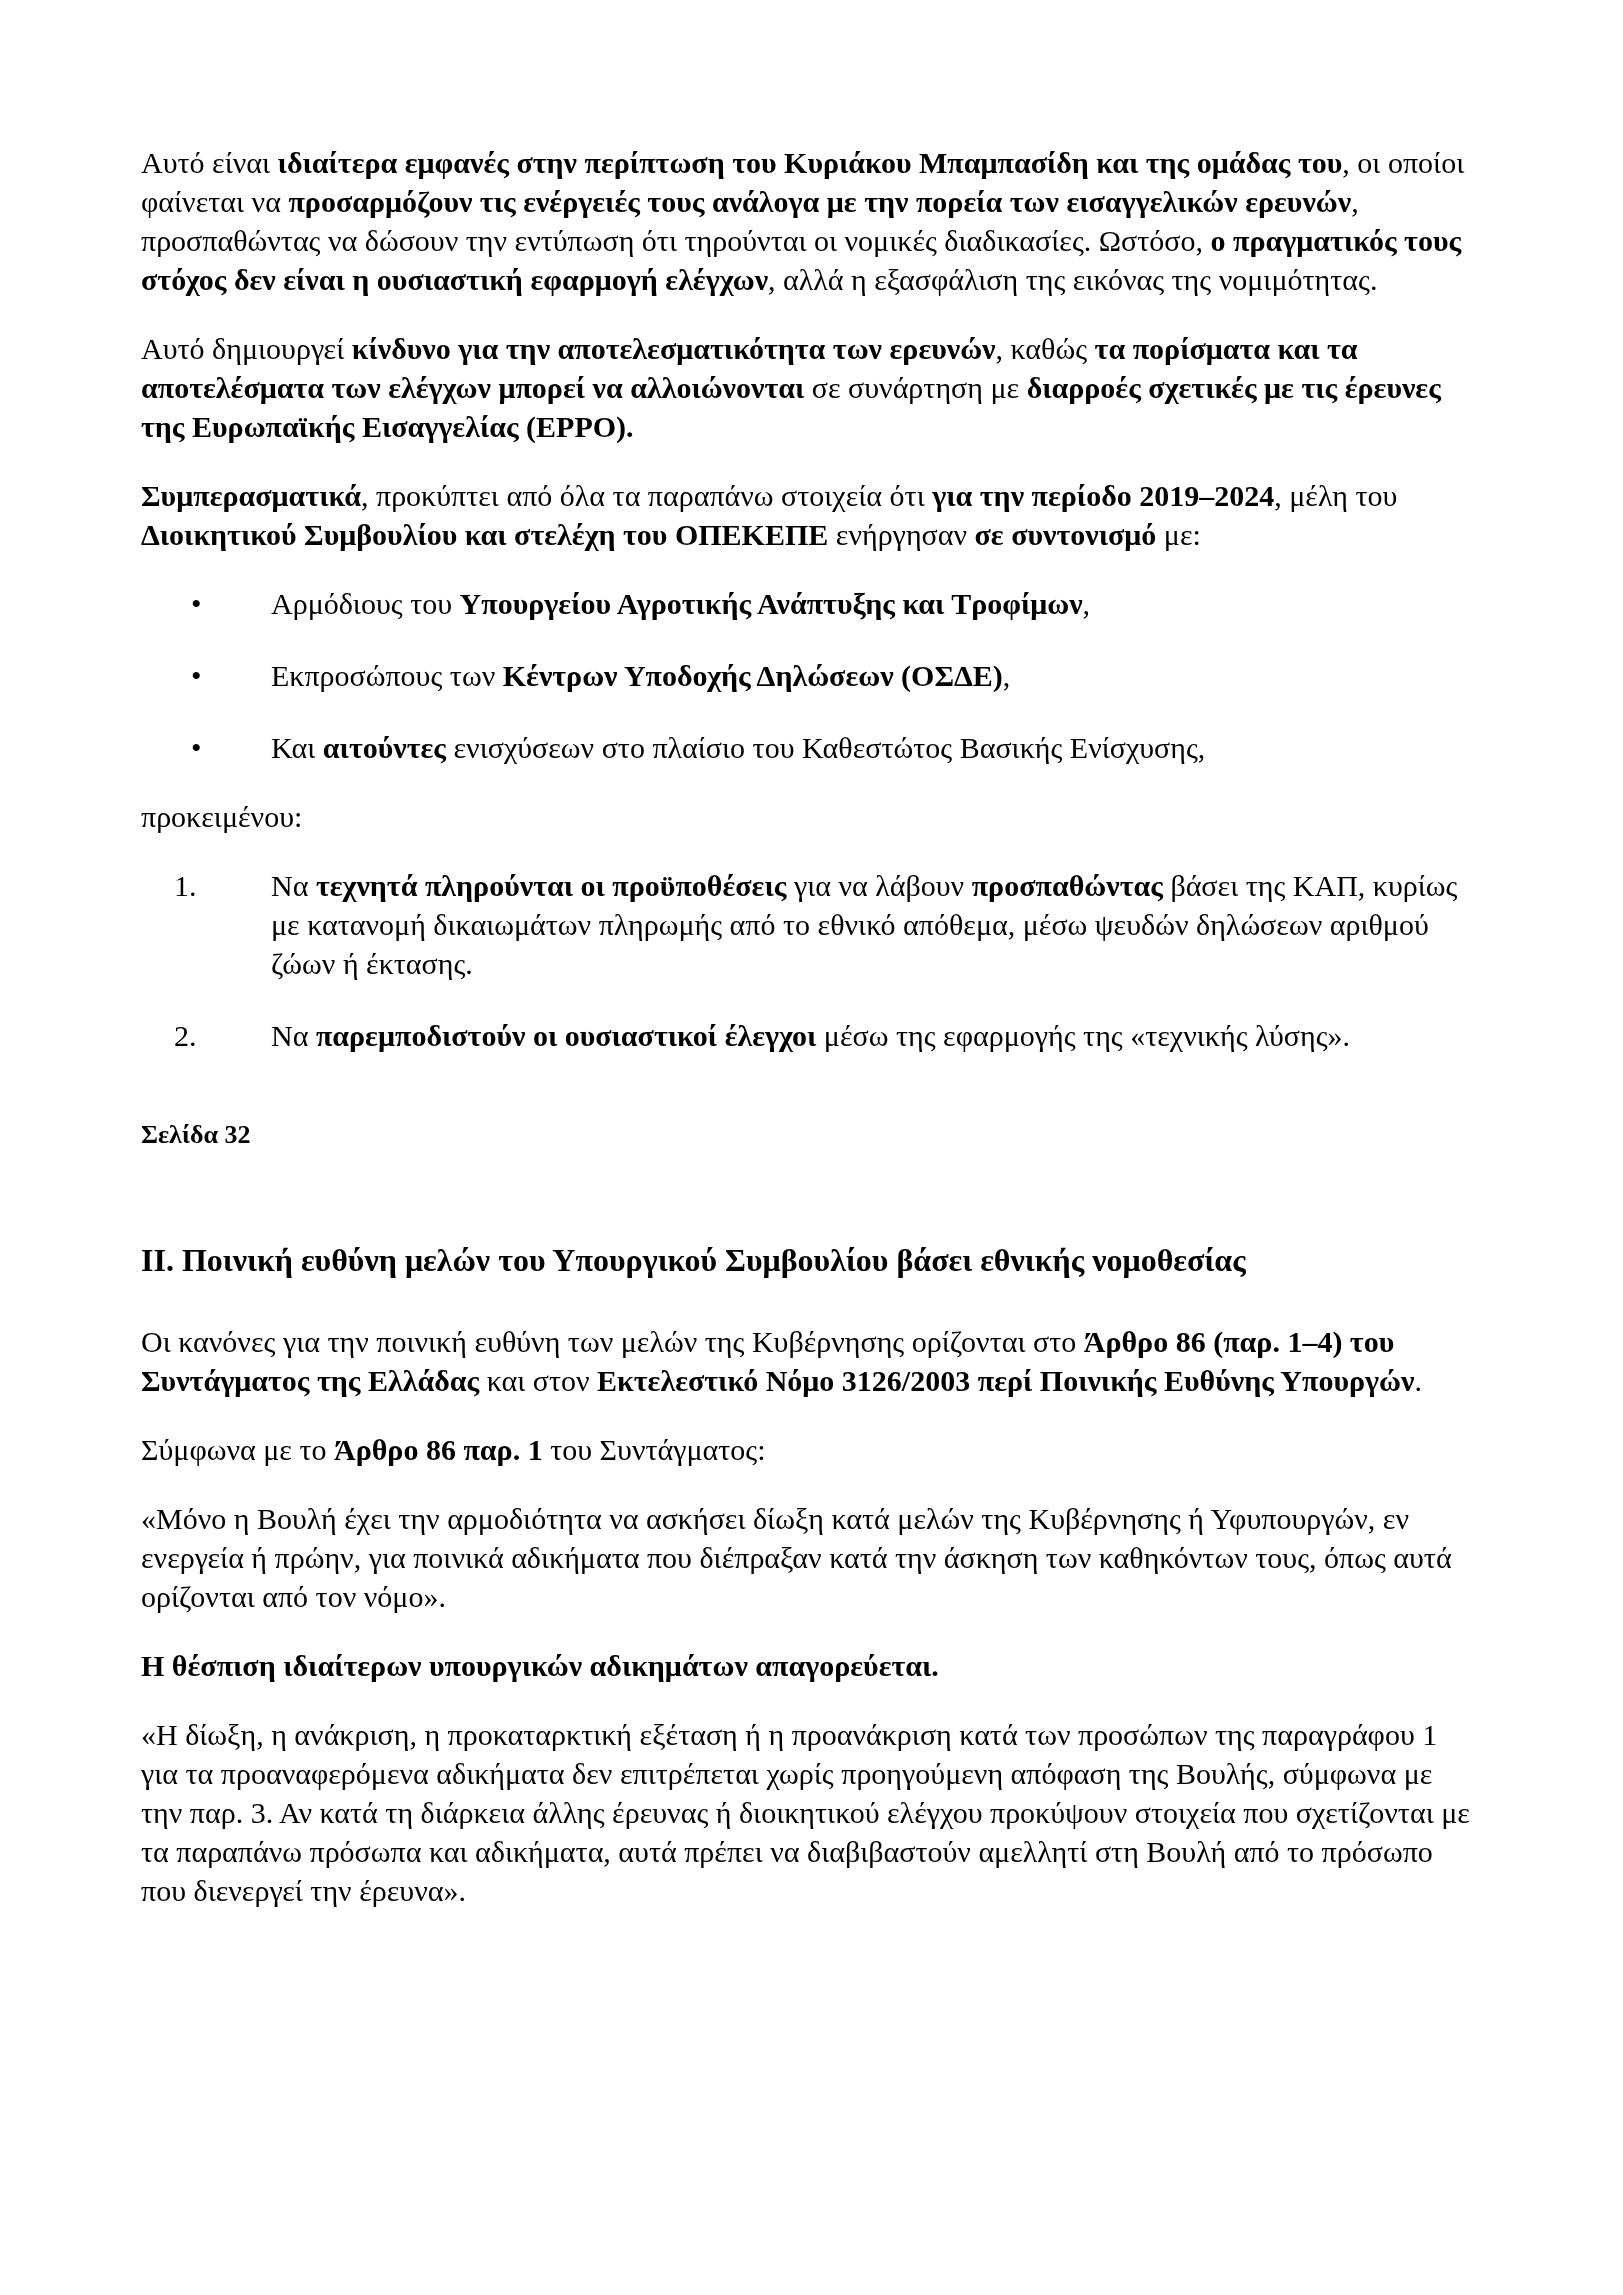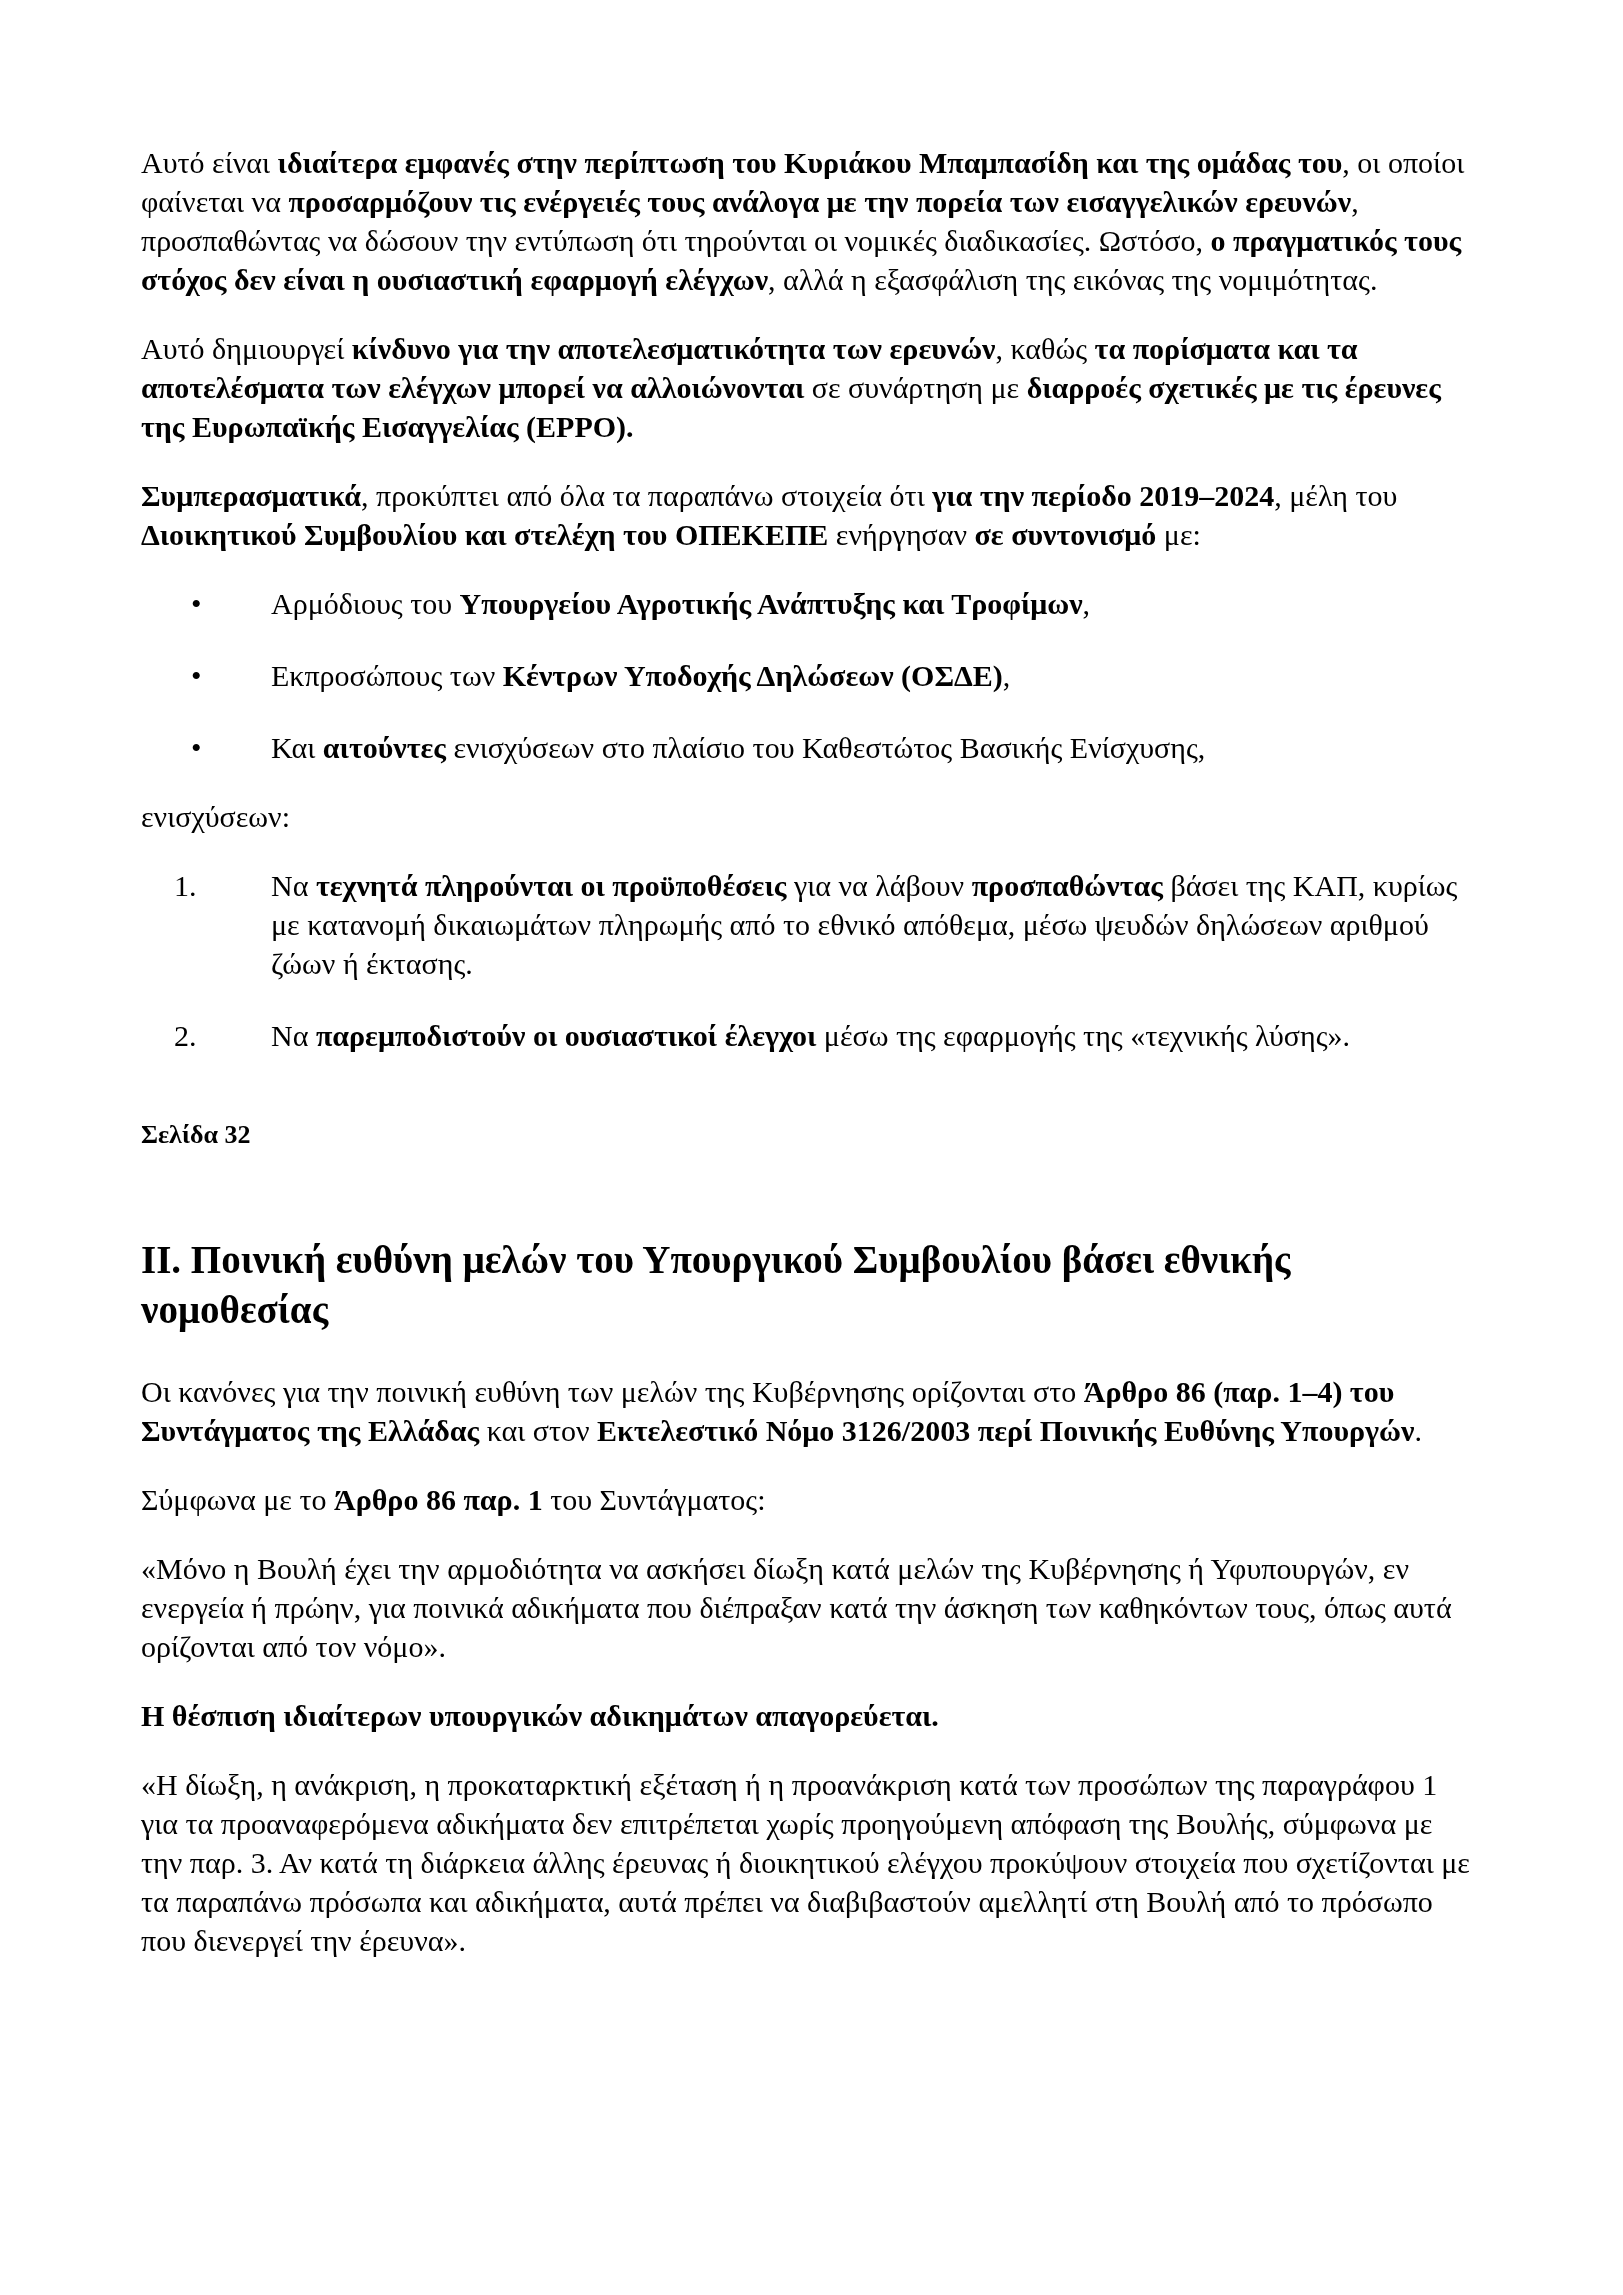--- a/index.html
+++ b/index.html
@@ -42,21 +42,21 @@
   }
   .li-body { flex: 1; margin-left: 15px; }
   .page-label {
     font-weight: bold;
     font-size: 26px;
     line-height: 42px;
     margin: 59px 0 79px 0;
   }
   .section-heading {
     font-weight: bold;
-    font-size: 39px;
+    font-size: 32px;
     line-height: 50px;
     margin: 0 0 37px 0;
     max-width: 1178px;
   }
   .quote2 { margin-bottom: 0; }
 </style>
 </head>
 <body>
 
 <div class="page">
@@ -75,21 +75,21 @@
     <div class="li">
         <span class="ul-marker">•</span>
         <span class="li-body"><span>Εκπροσώπους των </span><span class="b">Κέντρων Υποδοχής Δηλώσεων (ΟΣΔΕ)</span><span>,</span></span>
       </div>
     <div class="li last">
         <span class="ul-marker">•</span>
         <span class="li-body"><span>Και </span><span class="b">αιτούντες</span><span> ενισχύσεων στο πλαίσιο του Καθεστώτος Βασικής Ενίσχυσης,</span></span>
       </div>
   </div>
 
-  <p class="body-text"><span>ενισχύσεων:</span></p>
+  <p class="body-text"><span>προκειμένου:</span></p>
 
   <div class="list">
     <div class="li">
         <span class="ol-marker">1.</span>
         <span class="li-body"><span>Να </span><span class="b">τεχνητά πληρούνται οι προϋποθέσεις</span><span> για να λάβουν </span><span class="b">προσπαθώντας</span><span> βάσει της ΚΑΠ, κυρίως με κατανομή δικαιωμάτων πληρωμής από το εθνικό απόθεμα, μέσω ψευδών δηλώσεων αριθμού ζώων ή έκτασης.</span></span>
       </div>
     <div class="li">
         <span class="ol-marker">2.</span>
         <span class="li-body"><span>Να </span><span class="b">παρεμποδιστούν οι ουσιαστικοί έλεγχοι</span><span> μέσω της εφαρμογής της «τεχνικής λύσης».</span></span>
       </div>

